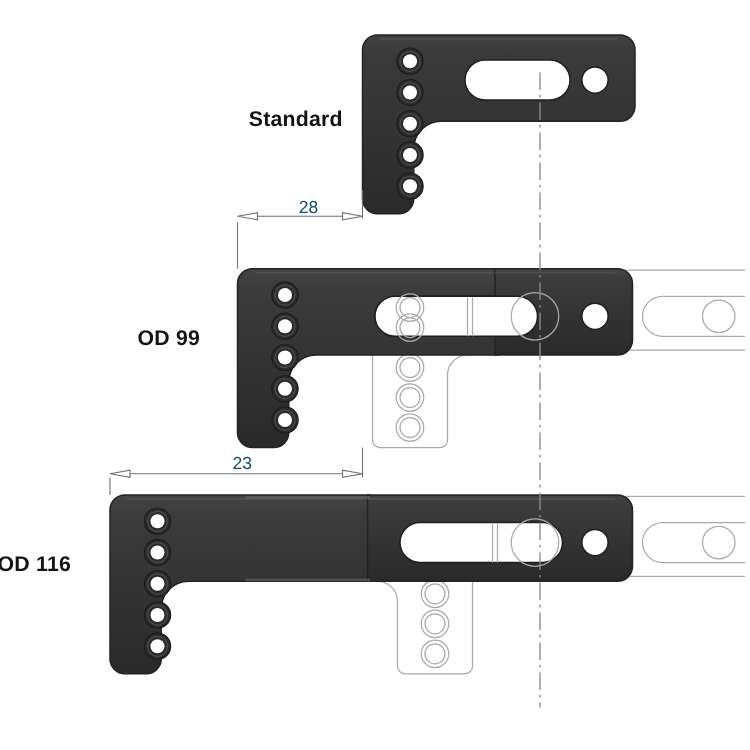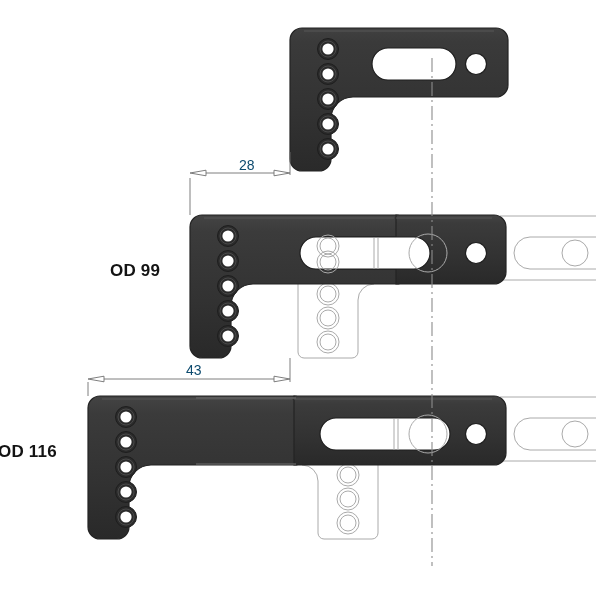--- a/index.html
+++ b/index.html
@@ -309,22 +309,23 @@
     <g stroke="#707070" stroke-width="0.9" fill="none">
       <line x1="88" y1="382" x2="88" y2="396"></line>
       <line x1="290" y1="358" x2="290" y2="382"></line>
       <line x1="90" y1="379" x2="288" y2="379"></line>
       <path d="M 88 379 L 104 376.2 L 104 381.8 Z" fill="#ffffff" stroke="#707070" stroke-width="0.9"></path>
       <path d="M 290 379 L 274 376.2 L 274 381.8 Z" fill="#ffffff" stroke="#707070" stroke-width="0.9"></path>
     </g>
 
   </svg>
 
+  <div class="variant-label" id="label-standard">Standard</div>
 
   <div class="variant-label" id="label-od88">OD 99</div>
 
   <div class="variant-label" id="label-od116">OD 116</div>
 
   <div class="dim-text" id="dim-28-text">28</div>
 
-  <div class="dim-text" id="dim-56-text">43</div>
+  <div class="dim-text" id="dim-56-text">23</div>
 
 </div>
 
 </body></html>

